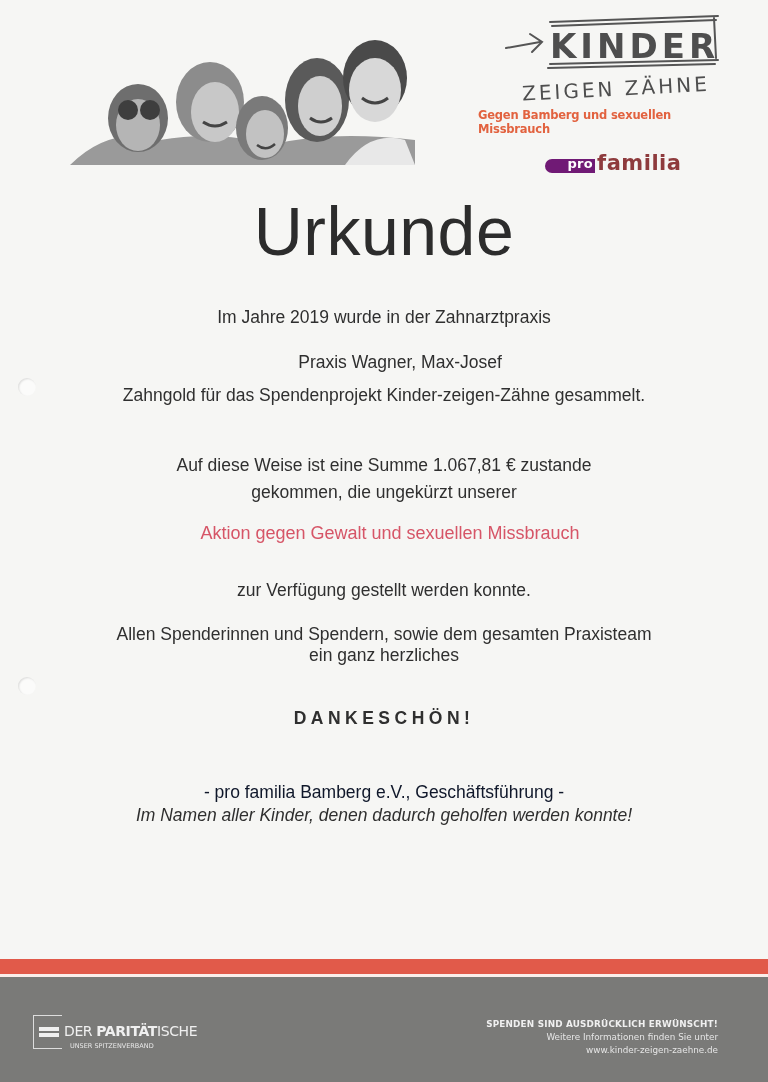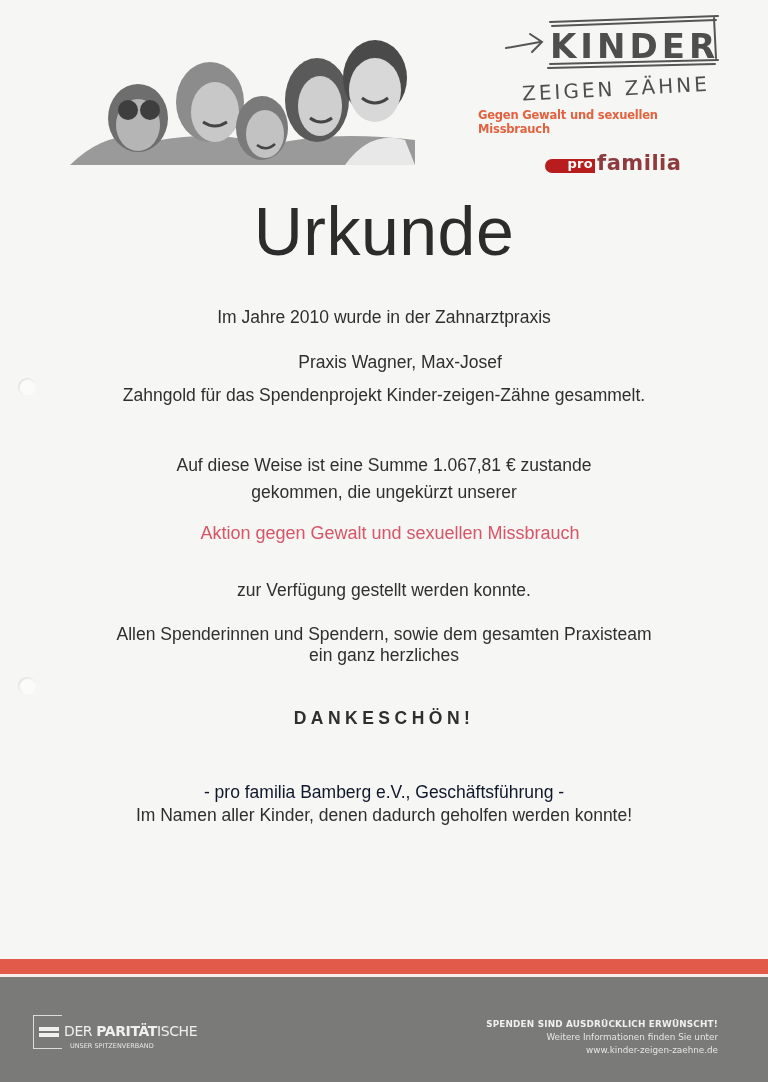--- a/index.html
+++ b/index.html
@@ -20,21 +20,21 @@
 
     
     .kzz-logo { position: absolute; left: 500px; top: 8px; width: 230px; height: 95px; }
     .tagline {
       position: absolute; left: 478px; top: 108px; width: 250px;
       font-family: "DejaVu Sans", sans-serif; font-weight: bold;
       font-size: 11.5px; color: #e2623f; letter-spacing: -0.2px;
     }
     .pf-logo { position: absolute; left: 545px; top: 150px; height: 26px; display: flex; align-items: center; }
     .pf-pill {
-      width: 50px; height: 14px; background: #b91c1c; border-radius: 7px 0 0 7px;
+      width: 50px; height: 14px; background: #701a75; border-radius: 7px 0 0 7px;
       position: relative; margin-top: 5px;
     }
     .pf-pro {
       position: absolute; right: 2px; top: -3px;
       font-family: "DejaVu Sans", sans-serif; font-size: 13px; color: #fff;
       font-weight: bold; letter-spacing: 0.3px;
     }
     .pf-familia {
       font-family: "DejaVu Sans", sans-serif; font-size: 21px; color: #8e3b3d;
       font-weight: bold; margin-left: 2px; letter-spacing: 0.5px;
@@ -144,49 +144,49 @@
         <path d="M214 10 L216 50"></path>
 
         <path d="M6 40 L40 34"></path>
         <path d="M30 26 L42 34 L32 44"></path>
       </g>
       <text x="50" y="50" font-family="DejaVu Sans, sans-serif" font-size="34" fill="#4e4e4e" font-weight="bold" letter-spacing="4">KINDER</text>
       <text x="22" y="88" font-family="DejaVu Sans, sans-serif" font-size="20" fill="#4e4e4e" letter-spacing="3" transform="rotate(-3 110 80)">ZEIGEN ZÄHNE</text>
     </svg>
   </div>
 
-  <div class="tagline">Gegen Gewalt und sexuellen Missbrauch</div>
+  <div class="tagline">Gegen Bamberg und sexuellen Missbrauch</div>
 
   <div class="pf-logo">
     <div class="pf-pill">
       <span class="pf-pro">pro</span>
     </div>
     <span class="pf-familia">familia</span>
   </div>
 
   <div class="title">Urkunde</div>
 
-  <div class="line" style="top:307px;">Im Jahre 2010 wurde in der Zahnarztpraxis</div>
+  <div class="line" style="top:307px;">Im Jahre 2019 wurde in der Zahnarztpraxis</div>
   <div class="line" style="top:352px;margin-left:32px;">Praxis Wagner, Max-Josef</div>
   <div class="line" style="top:385px;">Zahngold für das Spendenprojekt Kinder-zeigen-Zähne gesammelt.</div>
 
   <div class="line" style="top:455px;">Auf diese Weise ist eine Summe 1.067,81 € zustande</div>
   <div class="line" style="top:482px;">gekommen, die ungekürzt unserer</div>
 
   <div class="line pink" style="top:523px;padding-left:12px;">Aktion gegen Gewalt und sexuellen Missbrauch</div>
 
   <div class="line" style="top:580px;">zur Verfügung gestellt werden konnte.</div>
 
   <div class="line" style="top:624px;">Allen Spenderinnen und Spendern, sowie dem gesamten Praxisteam</div>
   <div class="line" style="top:645px;">ein ganz herzliches</div>
 
   <div class="line dank" style="top:708px;">DANKESCHÖN!</div>
 
   <div class="line mauve" style="top:782px;">- pro familia Bamberg e.V., Geschäftsführung -</div>
-  <div class="line" style="top:805px;">Im Namen aller Kinder, denen dadurch geholfen werden konnte!</div>
+  <div class="line" style="top:805px;font-style:italic;">Im Namen aller Kinder, denen dadurch geholfen werden konnte!</div>
 
   <div class="stripe-red"></div>
   <div class="stripe-white"></div>
   <div class="footer"></div>
 
   <div class="parit">
     <div class="parit-box"></div>
     <div class="parit-eq1"></div>
     <div class="parit-eq2"></div>
     <div class="parit-name"><span>DER </span><b>PARITÄT</b><span>ISCHE</span></div>

